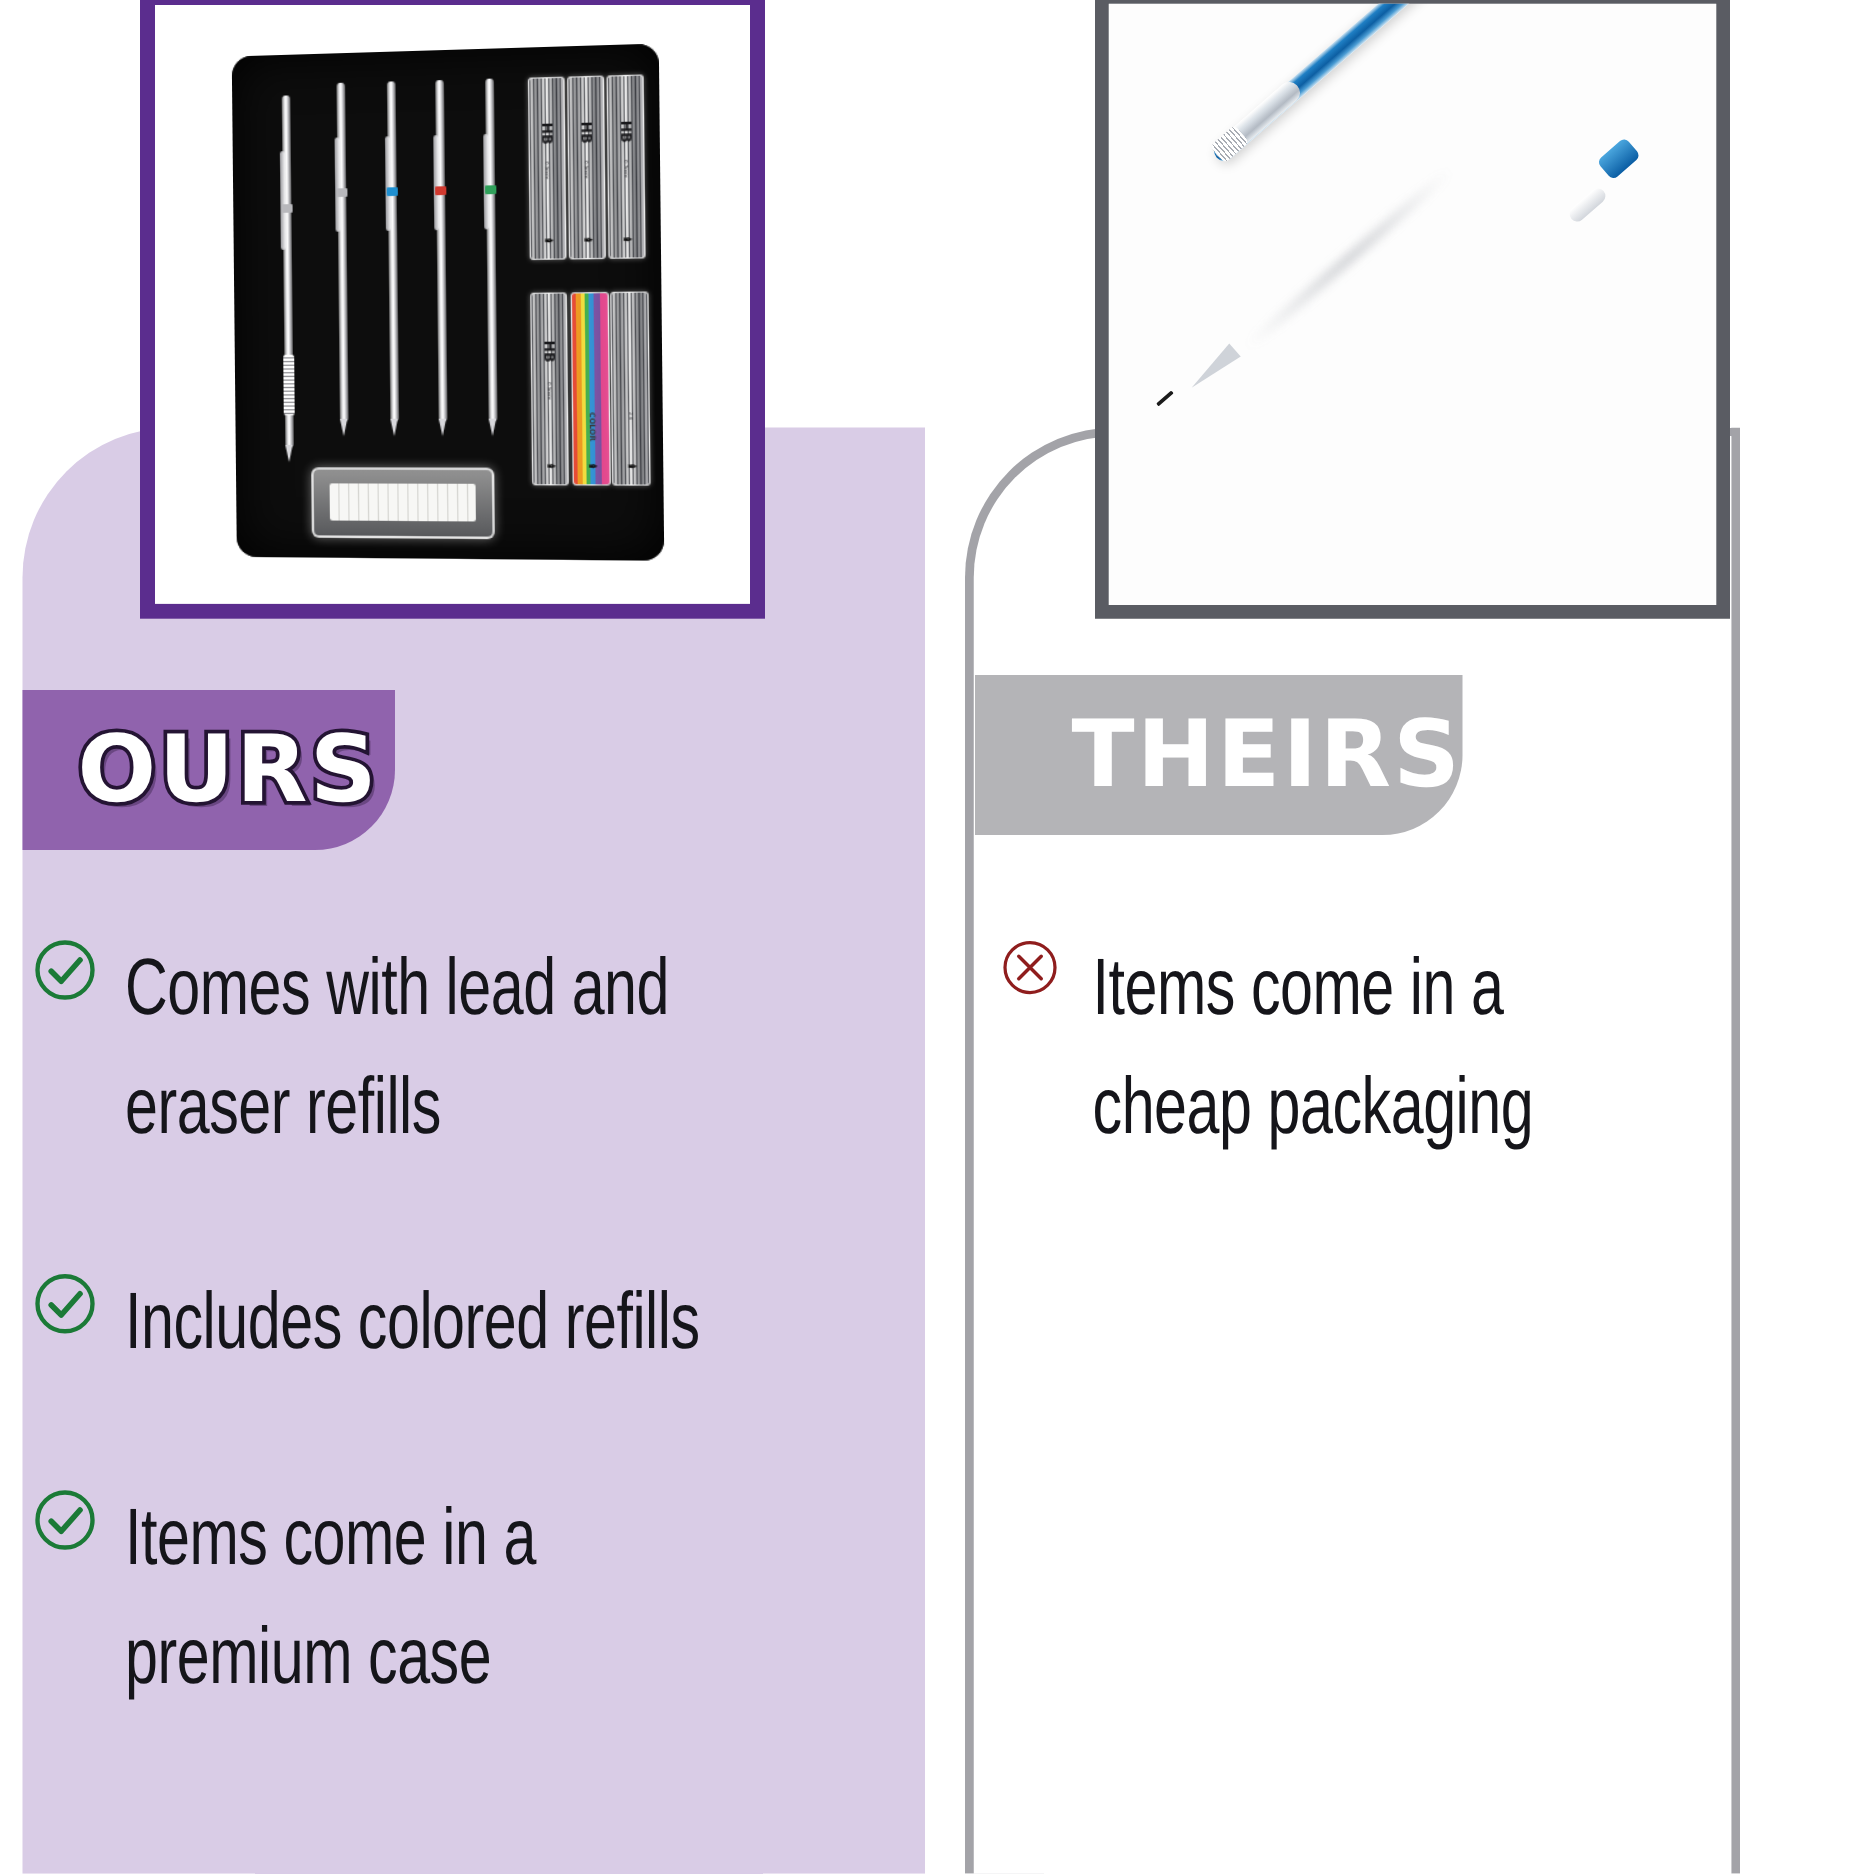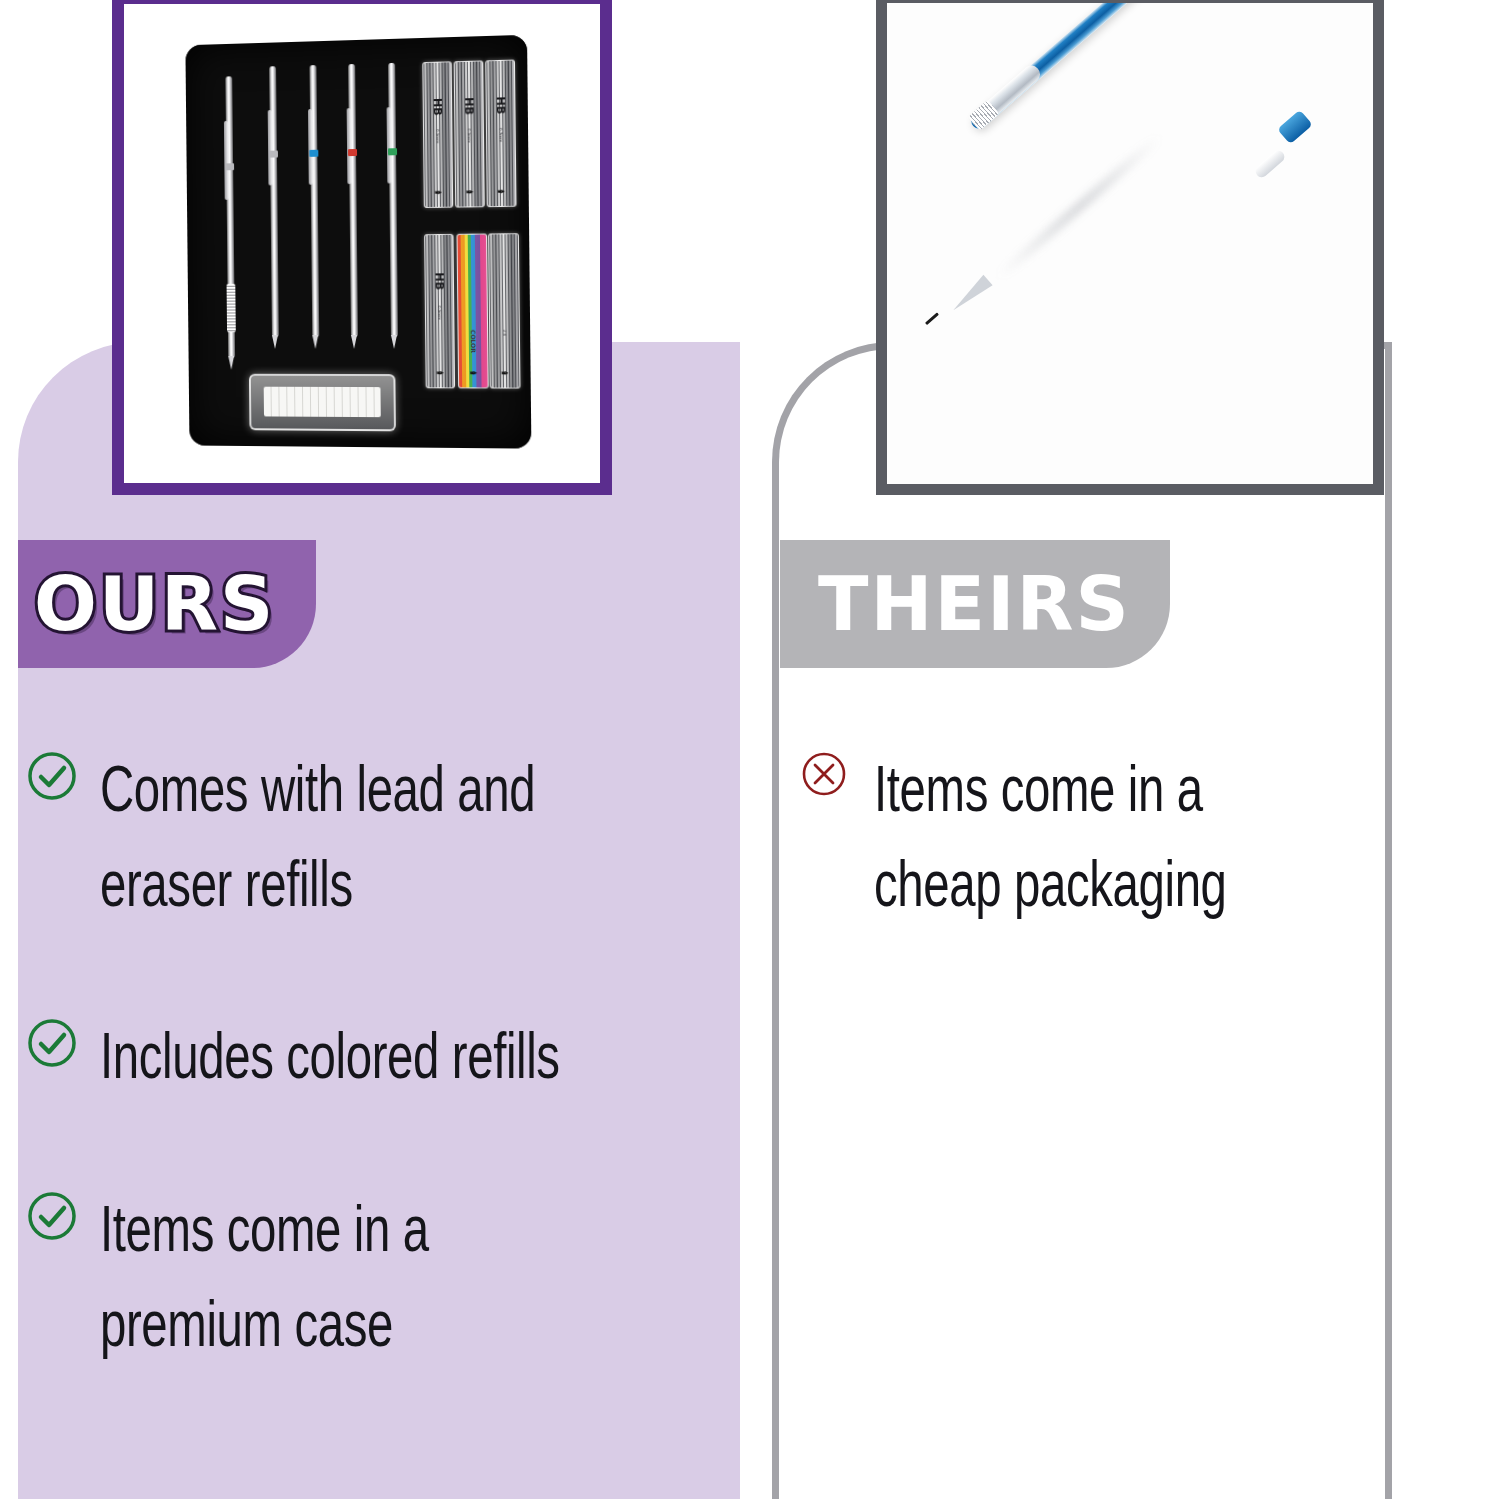--- a/index.html
+++ b/index.html
@@ -43,33 +43,34 @@
   
   .banner {
     position: absolute;
     height: 128px;
     display: flex;
     align-items: center;
     border-radius: 0 0 64px 0;
   }
   .banner-ours {
     left: 18px;
-    top: 540px;
+    top: 552px;
     width: 298px;
     background: #9063ad;
-    padding-left: 16px;
+    padding-left: 44px;
     box-sizing: border-box;
   }
   .banner-theirs {
     left: 780px;
     top: 540px;
     width: 390px;
     background: #b4b4b7;
     padding-left: 38px;
     box-sizing: border-box;
+    justify-content: flex-end;
   }
   .banner-title {
     font-family: "DejaVu Sans", sans-serif;
     font-weight: bold;
     font-size: 74px;
     letter-spacing: 2px;
     line-height: 1;
     color: #ffffff;
   }
   .banner-title.outlined {

